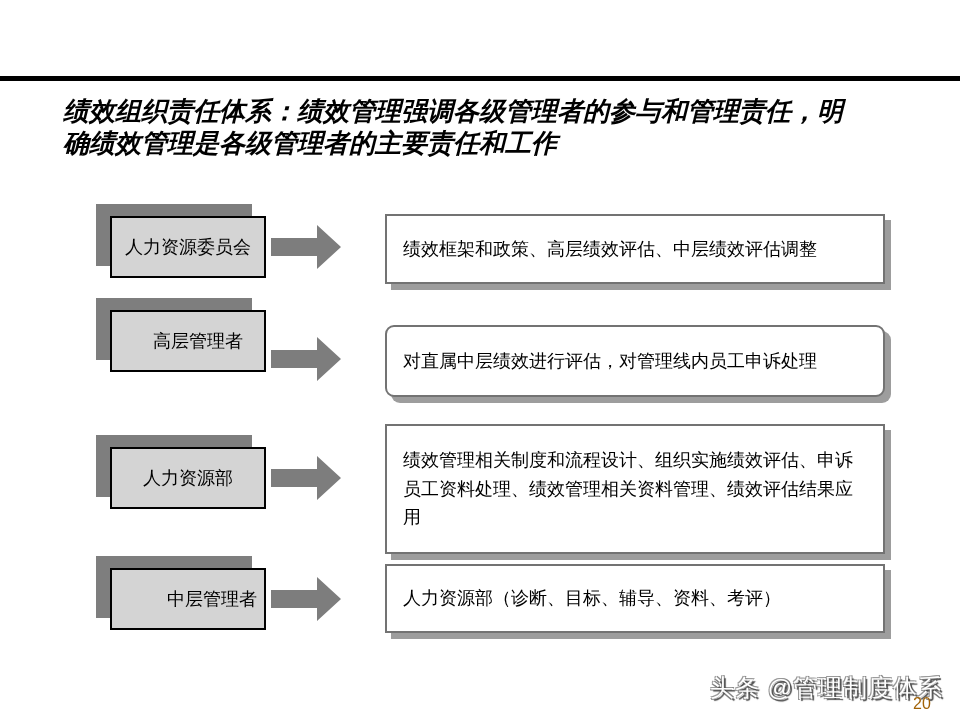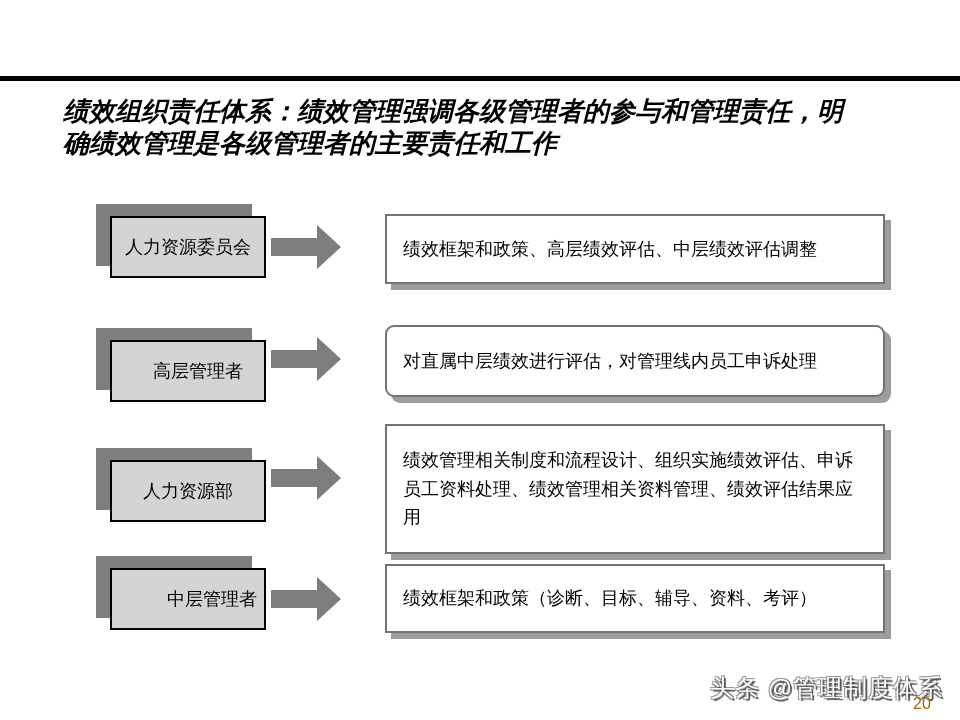--- a/index.html
+++ b/index.html
@@ -44,22 +44,22 @@
     background: #d4d4d4;
     border: 2px solid #000000;
     box-shadow: -14px -12px 0 0 #7e7e7e;
     box-sizing: border-box;
     display: flex;
     align-items: center;
     justify-content: center;
     font-size: 18px;
   }
   .lbox.r1 { top: 216px; }
-  .lbox.r2 { top: 340px; padding-left: 20px; }
-  .lbox.r3 { top: 447px; margin-top: 13px; }
+  .lbox.r2 { top: 310px; padding-left: 20px; }
+  .lbox.r3 { top: 447px; }
   .lbox.r4 { top: 568px; padding-left: 48px; }
   .arrow {
     position: absolute;
     left: 271px;
     width: 70px;
     height: 44px;
   }
   .arrow svg { display: block; width: 70px; height: 44px; }
   .arrow polygon { fill: #7d7d7d; }
   .arrow.r1 { top: 225px; }
@@ -158,19 +158,19 @@
 
   <div class="lbox r4">
     <span>中层管理者</span>
   </div>
   <div class="arrow r4">
     <svg viewBox="0 0 70 44" aria-hidden="true">
         <polygon points="0,13 46,13 46,0 70,22 46,44 46,31 0,31"></polygon>
       </svg>
   </div>
   <div class="rbox r4">
-    <span>绩效框架和政策（诊断、目标、辅导、资料、考评）</span>
+    <span>人力资源部（诊断、目标、辅导、资料、考评）</span>
   </div>
 
   <div class="watermark">头条 @管理制度体系</div>
   <div class="page-number">20</div>
 
 </div>
 
 </body></html>

